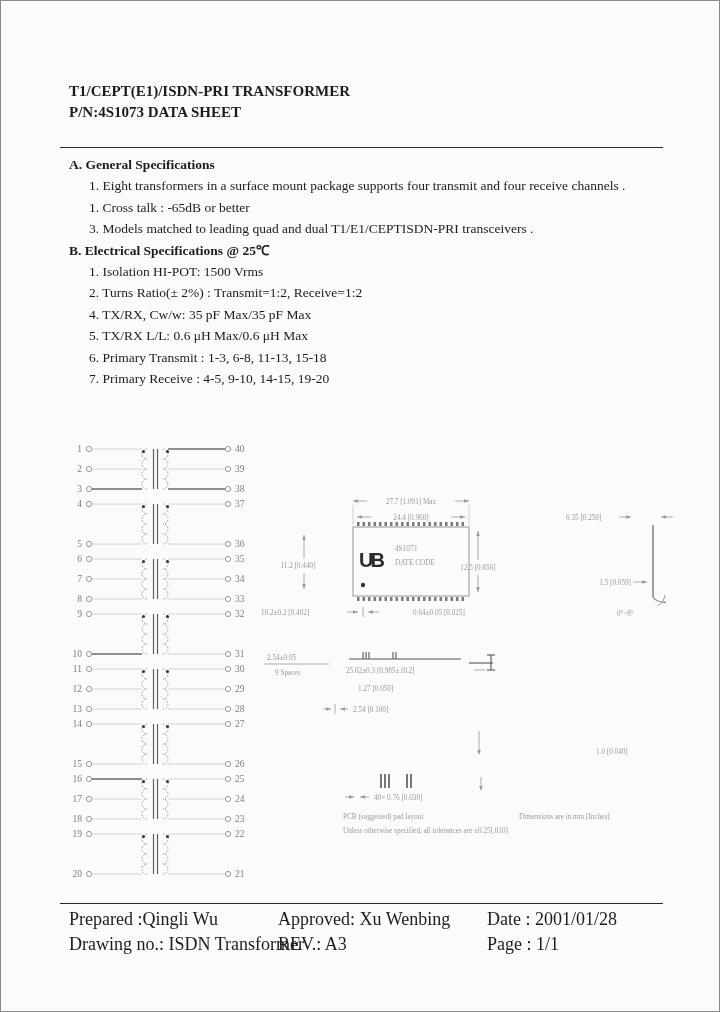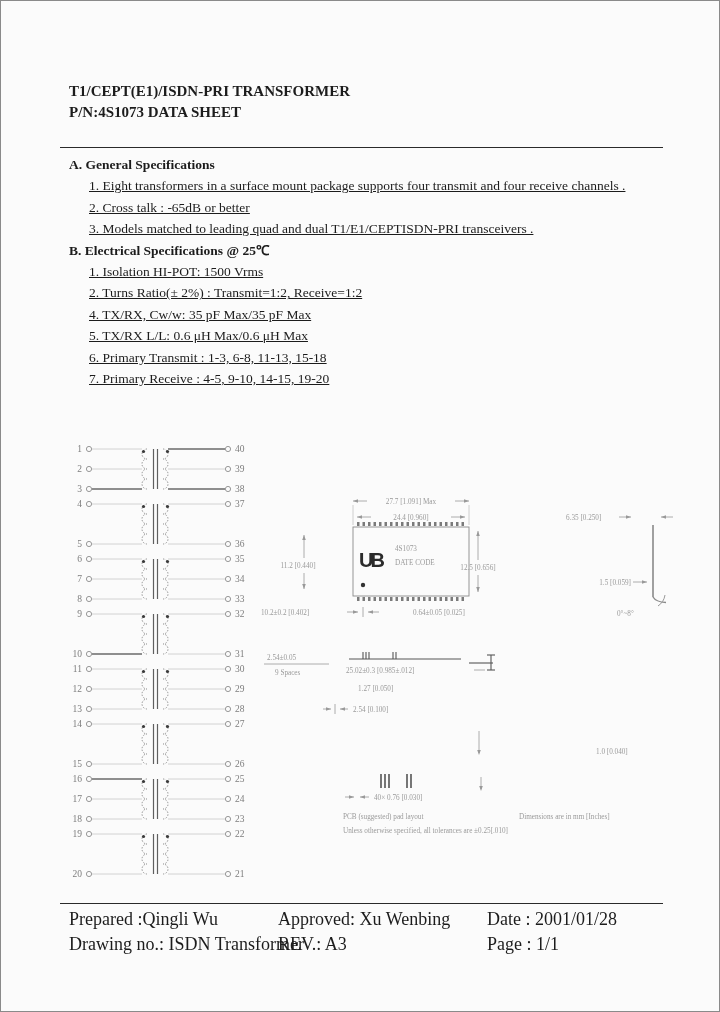--- a/index.html
+++ b/index.html
@@ -7,21 +7,21 @@
     position:relative;width:720px;height:1012px;margin:0 auto;
     background:#fbfbfb;border:1px solid #8a8a8a;box-sizing:border-box;
     font-family:"Liberation Serif", serif;color:#1c1c1c;overflow:hidden;padding-left:22px;
   }
   .title-block{position:absolute;left:68px;top:80px;font-size:15px;font-weight:bold;line-height:21px;}
   .rule{position:absolute;left:59px;width:603px;height:1px;background:#2a2a2a;}
   .rule-top{top:146px;}
   .rule-footer{top:902px;}
   .specs{position:absolute;left:68px;top:153px;width:600px;font-size:13.5px;line-height:21.4px;}
   .spec-heading{font-weight:bold;}
-  .spec-item{padding-left:20px;white-space:nowrap;text-decoration:underline;}
+  .spec-item{padding-left:20px;white-space:nowrap;}
   .drawing{position:absolute;left:60px;top:438px;}
   .footer-cell{position:absolute;font-size:18px;white-space:nowrap;}
   .f-r1{top:908px;} .f-r2{top:933px;}
   .f-c1{left:68px;} .f-c2{left:277px;} .f-c3{left:486px;}
 </style>
 </head>
 <body>
 
 <div class="page">
 
@@ -29,21 +29,21 @@
     <div>T1/CEPT(E1)/ISDN-PRI TRANSFORMER</div>
     <div>P/N:4S1073 DATA SHEET</div>
   </div>
 
   <div class="rule rule-top"></div>
 
   <div class="specs">
     <div class="spec-heading">A. General Specifications</div>
     <div>
         <div class="spec-item">1. Eight transformers in a surface mount package supports four transmit and four receive channels .</div>
-        <div class="spec-item">2. Cross talk : -65dB or better</div>
+        <div class="spec-item">1. Cross talk : -65dB or better</div>
         <div class="spec-item">3. Models matched to leading quad and dual T1/E1/CEPTISDN-PRI transceivers .</div>
       </div>
     <div class="spec-heading">B. Electrical Specifications @ 25℃</div>
     <div>
         <div class="spec-item">1. Isolation HI-POT: 1500 Vrms</div>
         <div class="spec-item">2. Turns Ratio(± 2%) : Transmit=1:2, Receive=1:2</div>
         <div class="spec-item">4. TX/RX, Cw/w: 35 pF Max/35 pF Max</div>
         <div class="spec-item">5. TX/RX L/L: 0.6 μH Max/0.6 μH Max</div>
         <div class="spec-item">6. Primary Transmit : 1-3, 6-8, 11-13, 15-18</div>
         <div class="spec-item">7. Primary Receive : 4-5, 9-10, 14-15, 19-20</div>

